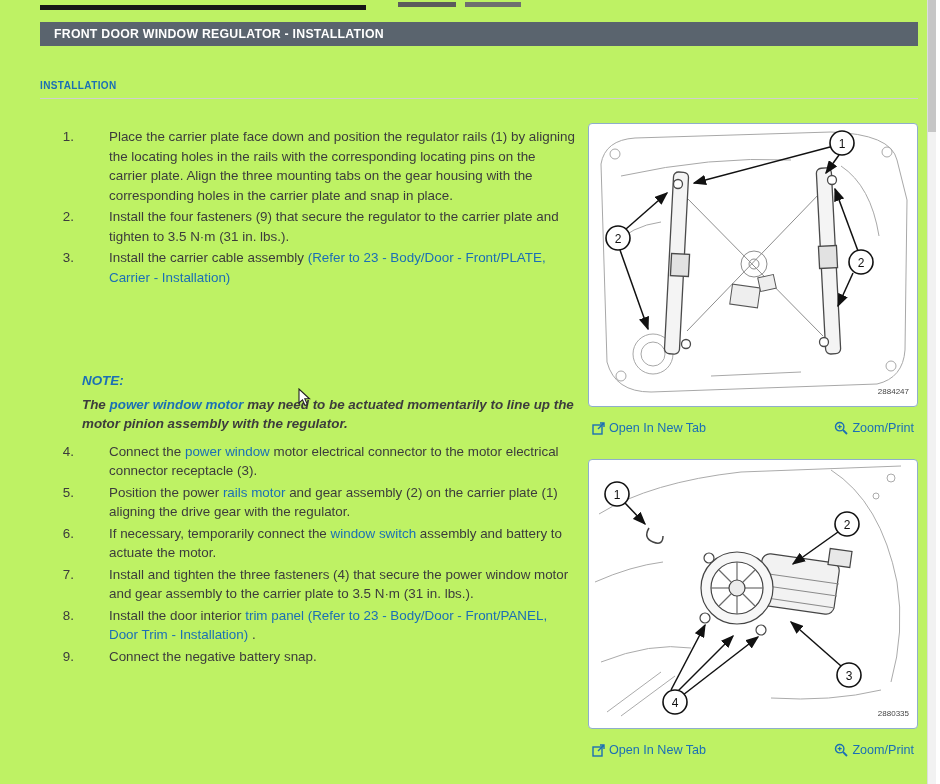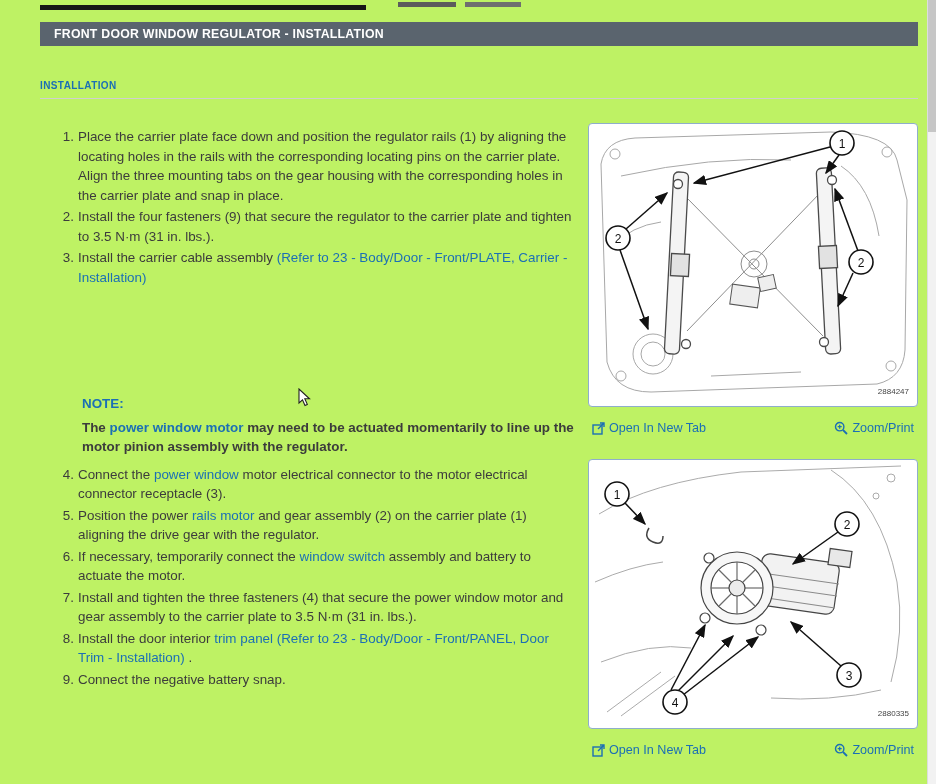--- a/index.html
+++ b/index.html
@@ -21,24 +21,24 @@
   .section-heading { margin:34px 40px 4px 40px; color:var(--accent-blue,#1b6fb5);
                      font-size:10px; font-weight:bold; letter-spacing:.4px; }
   .divider { margin:7px 18px 0 40px; border:0; border-top:1px solid #cfcfcf; height:0; }
 
   .content { display:flex; margin:8px 18px 0 40px; }
   .left-col { flex:1 1 auto; padding:20px 12px 0 0; font-size:13.4px; line-height:19.5px; color:#3c3c3c; }
   .right-col { flex:0 0 330px; }
 
   .step { display:flex; margin-bottom:2px; }
   .step-num { flex:0 0 38px; text-align:right; padding-right:4px; }
-  .step-body { flex:1; }
+  .step-body { flex:1;margin-left:31px; }
   .link { color:var(--link-blue,#1b6fb5); cursor:pointer; }
 
-  .note { margin:107px 0 8px 42px; }
+  .note { margin:84px 0 8px 42px;font-style:italic; }
   .note-label { color:var(--accent-blue,#1b6fb5); font-weight:bold; }
   .note-body { font-weight:bold; margin-top:4px; }
 
   .figure-box { width:330px; border:1px solid #8faecb; border-radius:4px; background:#fff; padding:2px; }
   .figure-box.first { margin-top:16px; }
   .figure-links { display:flex; justify-content:space-between; align-items:center;
                   padding:6px 4px 0 4px; margin-bottom:24px;margin-top:8px; }
   .fig-link { display:flex; align-items:center; gap:4px; color:var(--link-blue,#1b6fb5);
               font-size:12.6px; cursor:pointer; }
 

